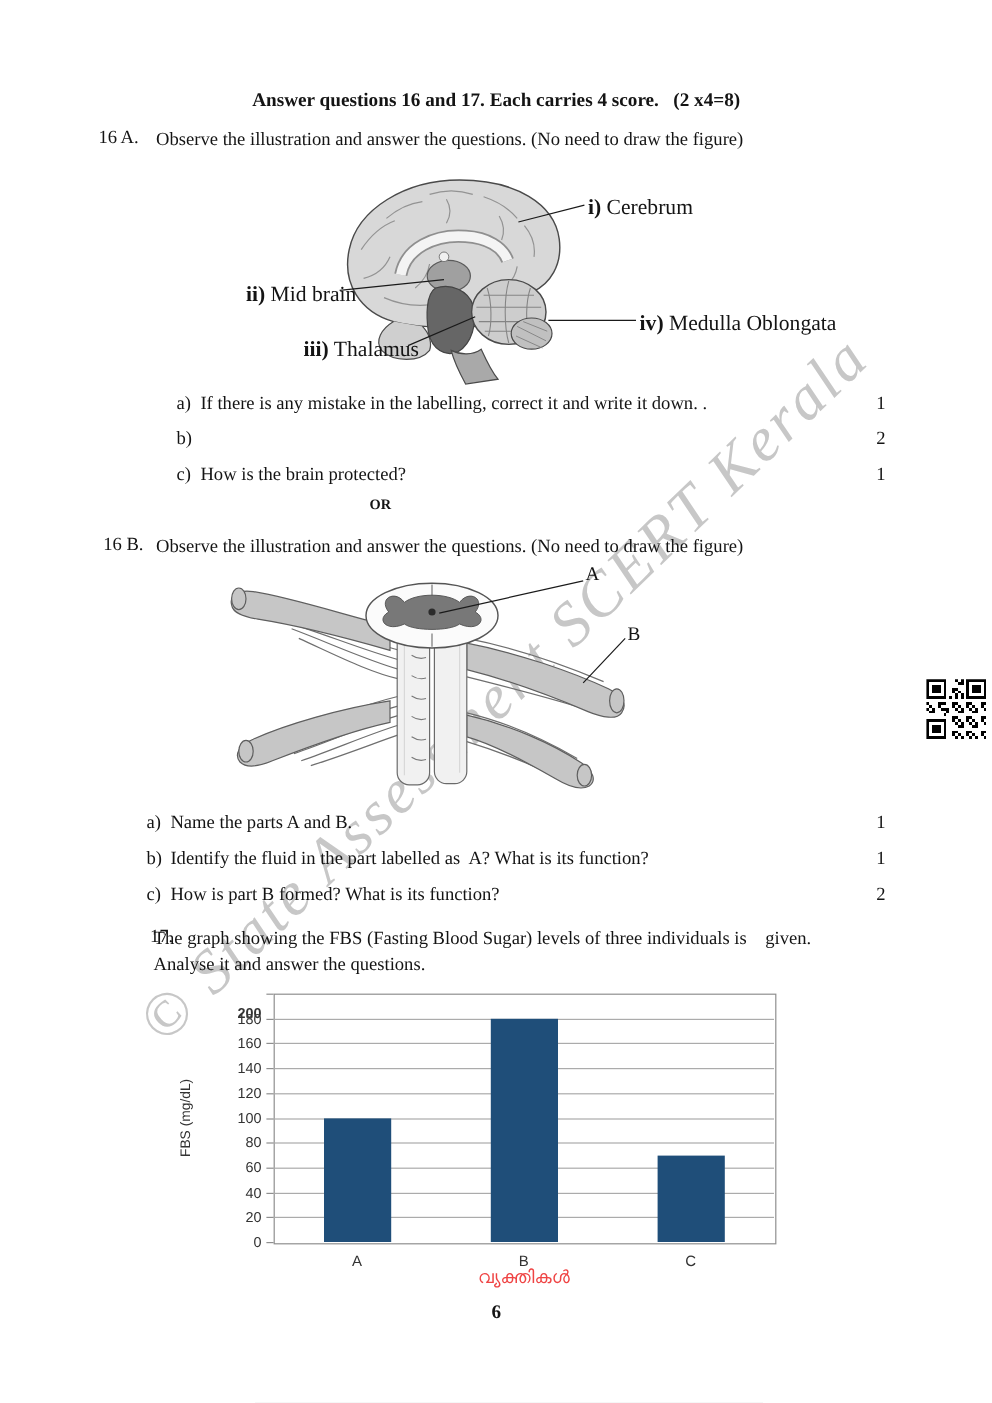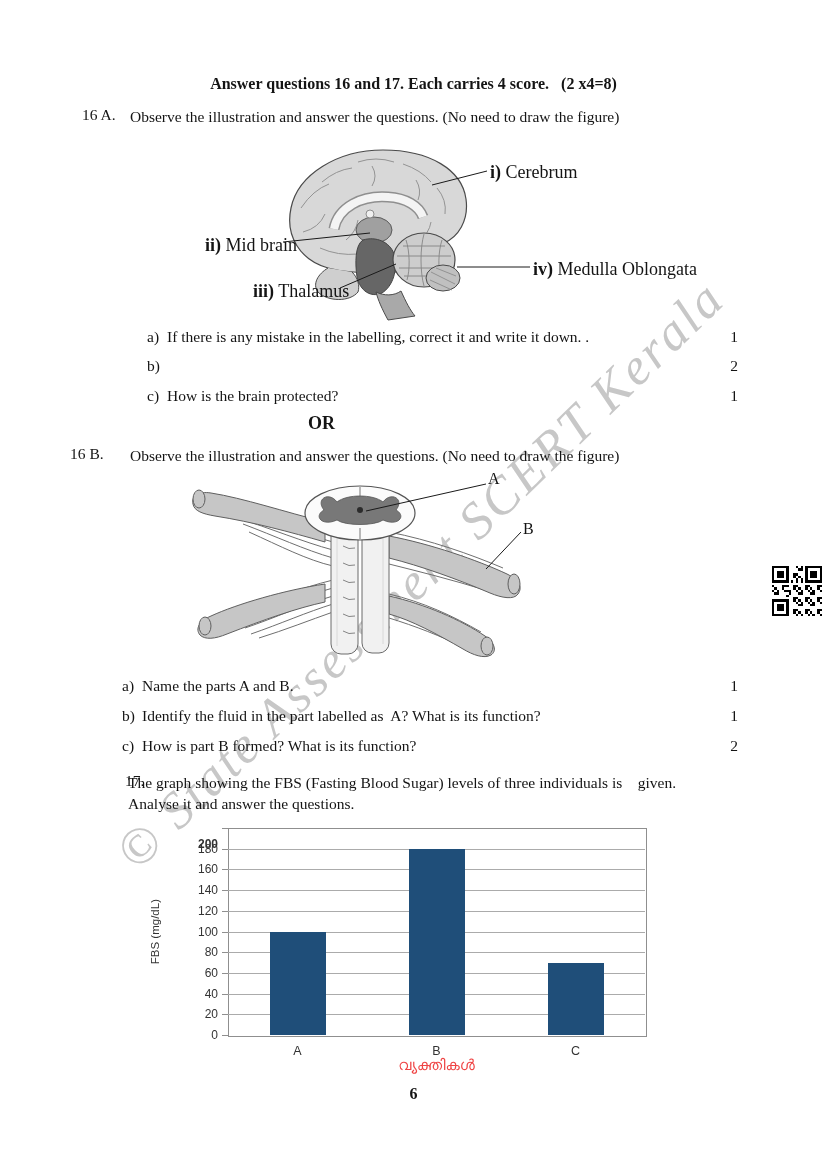--- a/index.html
+++ b/index.html
@@ -6,21 +6,21 @@
   .page{position:relative;width:827px;height:1169px;background:#ffffff;font-family:"Liberation Serif",serif;color:#141414;overflow:hidden;margin:0 auto;}
   .abs{position:absolute;z-index:1;}
   .wm{position:absolute;left:-35px;top:545px;width:910px;text-align:center;transform:rotate(-44deg);font-style:italic;font-size:52px;letter-spacing:3px;color:#c7c7c7;z-index:0;white-space:nowrap;}
   .hdr{left:0;top:75px;width:100%;text-align:center;font-weight:bold;font-size:16px;white-space:pre-wrap;}
   .qnum{font-size:15.5px;}
   .qprompt{font-size:15.5px;white-space:pre-wrap;line-height:21px;}
   .subq{display:flex;font-size:15.5px;}
   .subq .lab{width:20px;flex:none;}
   .subq .txt{white-space:pre-wrap;}
   .score{width:40px;text-align:right;font-size:15.5px;}
-  .orlbl{font-weight:bold;font-size:18px;}
+  .orlbl{font-weight:bold;font-size:12px;}
   .figlabel{font-size:18px;white-space:nowrap;}
   .figlabel .pfx{font-weight:bold;}
   .biglabel{font-size:16px;}
   .chart{left:148px;top:820px;width:548px;height:266px;font-family:"Liberation Sans",sans-serif;}
   .plot{position:absolute;left:80px;top:8px;width:417px;height:207px;border:1px solid #8f8f8f;background:transparent;}
   .gridline{position:absolute;left:80px;width:417px;height:1px;background:#ababab;}
   .ytick{position:absolute;left:74px;width:6px;height:1px;background:#8f8f8f;}
   .yticklabel{position:absolute;left:30px;width:40px;text-align:right;font-size:12px;color:#333;}
   .bar{position:absolute;width:56px;}
   .catlabel{position:absolute;text-align:center;font-size:12.5px;color:#333;}
@@ -102,21 +102,21 @@
     </div>
   <div class="abs score" style="left:698px;top:357px;">2</div>
   <div class="abs subq" style="left:147px;top:387px;width:540px;">
       <span class="lab">c)</span>
       <span class="txt">How is the brain protected?</span>
     </div>
   <div class="abs score" style="left:698px;top:387px;">1</div>
 
   <div class="abs orlbl" style="left:308px;top:413px;">OR</div>
 
-  <div class="abs qnum" style="left:70px;top:445px;">16 B.</div>
+  <div class="abs qnum" style="left:86px;top:445px;">16 B.</div>
   <div class="abs qprompt" style="left:130px;top:445px;">Observe the illustration and answer the questions. (No need to draw the figure)</div>
 
   <svg class="abs" style="left:185px;top:468px;" width="430" height="205" viewBox="0 0 430 205">
     <g stroke="#6f6f6f" stroke-width="1" fill="none">
       <path d="M148,58 C115,50 80,40 48,32"></path>
         <path d="M148,66 C112,57 78,46 46,38"></path>
       <path d="M148,74 C115,65 80,52 48,44"></path>
         <path d="M148,82 C118,74 85,60 52,50"></path>
       <path d="M148,90 C120,82 90,68 58,56"></path>
         <path d="M148,98 C122,92 95,78 64,64"></path>

